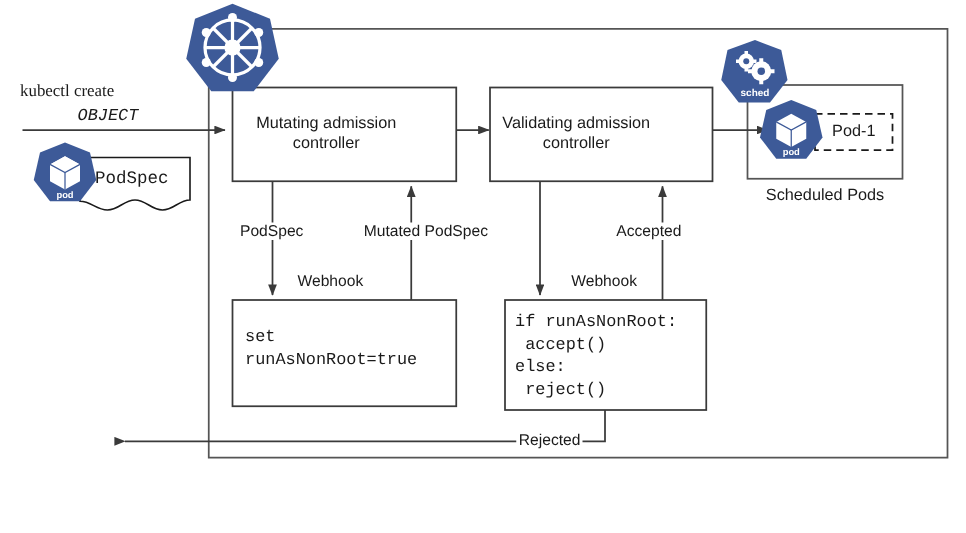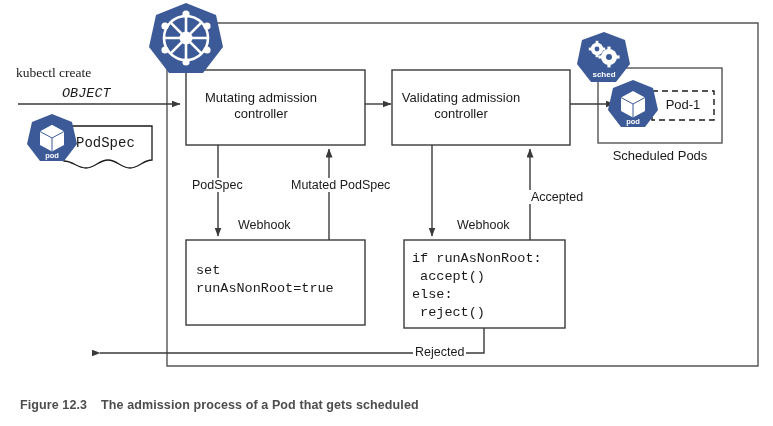--- a/index.html
+++ b/index.html
@@ -203,33 +203,30 @@
 controller</div>
 
   <div class="box-label" style="left:652px; top:97px; width:62px; font-size:13px;">Pod-1</div>
 
   <div class="box-label" style="left:598px; top:148px; width:124px;">Scheduled Pods</div>
 
   <div class="edge-label" style="left:190px; top:178px;">PodSpec</div>
 
   <div class="edge-label" style="left:273px; top:178px;margin-left:16px;">Mutated PodSpec</div>
 
-  <div class="edge-label" style="left:529px; top:178px;margin-top:12px;">Accepted</div>
+  <div class="edge-label" style="left:491px; top:178px;">Accepted</div>
 
   <div class="edge-label" style="left:236px; top:218px;">Webhook</div>
 
   <div class="edge-label" style="left:455px; top:218px;">Webhook</div>
 
   <div class="mono-label" style="left:196px; top:262px;">set
 runAsNonRoot=true</div>
 
   <div class="mono-label" style="left:412px; top:250px;">if runAsNonRoot:
  accept()
 else:
  reject()</div>
 
   <div class="edge-label" style="left:413px; top:345px;text-align:center;">Rejected</div>
 
-  <div class="caption">
-    <span class="cap-num">Figure 12.3</span><span>The admission process of a Pod that gets scheduled</span>
-  </div>
 
 </div>
 
 </body></html>

